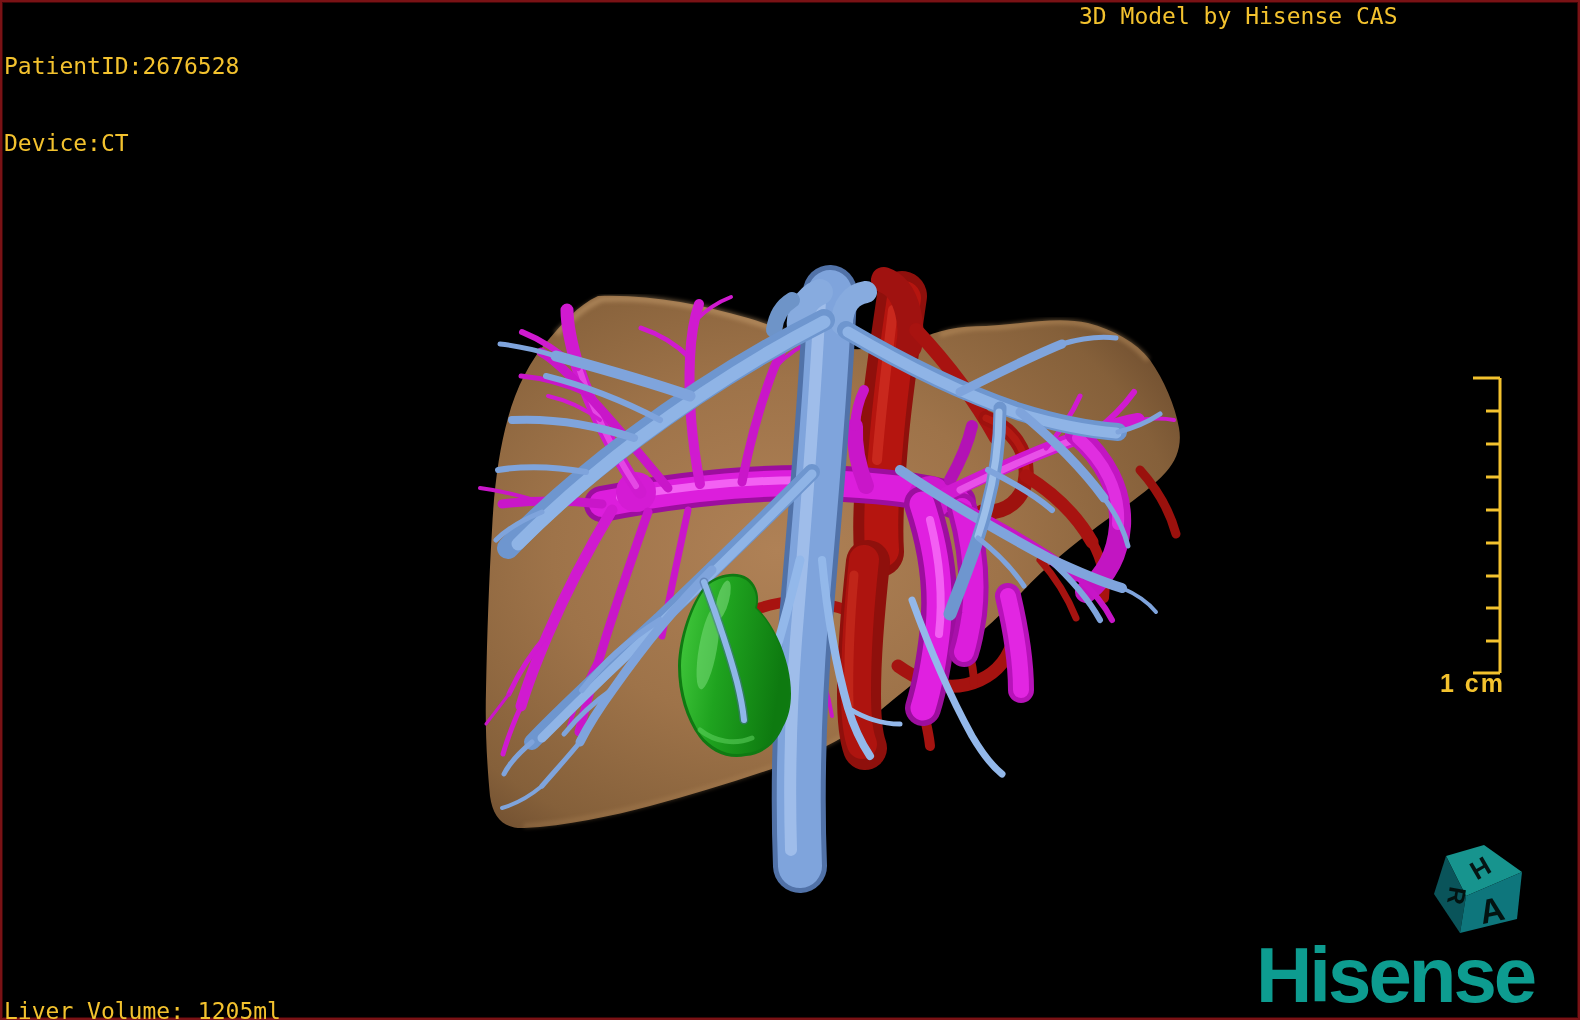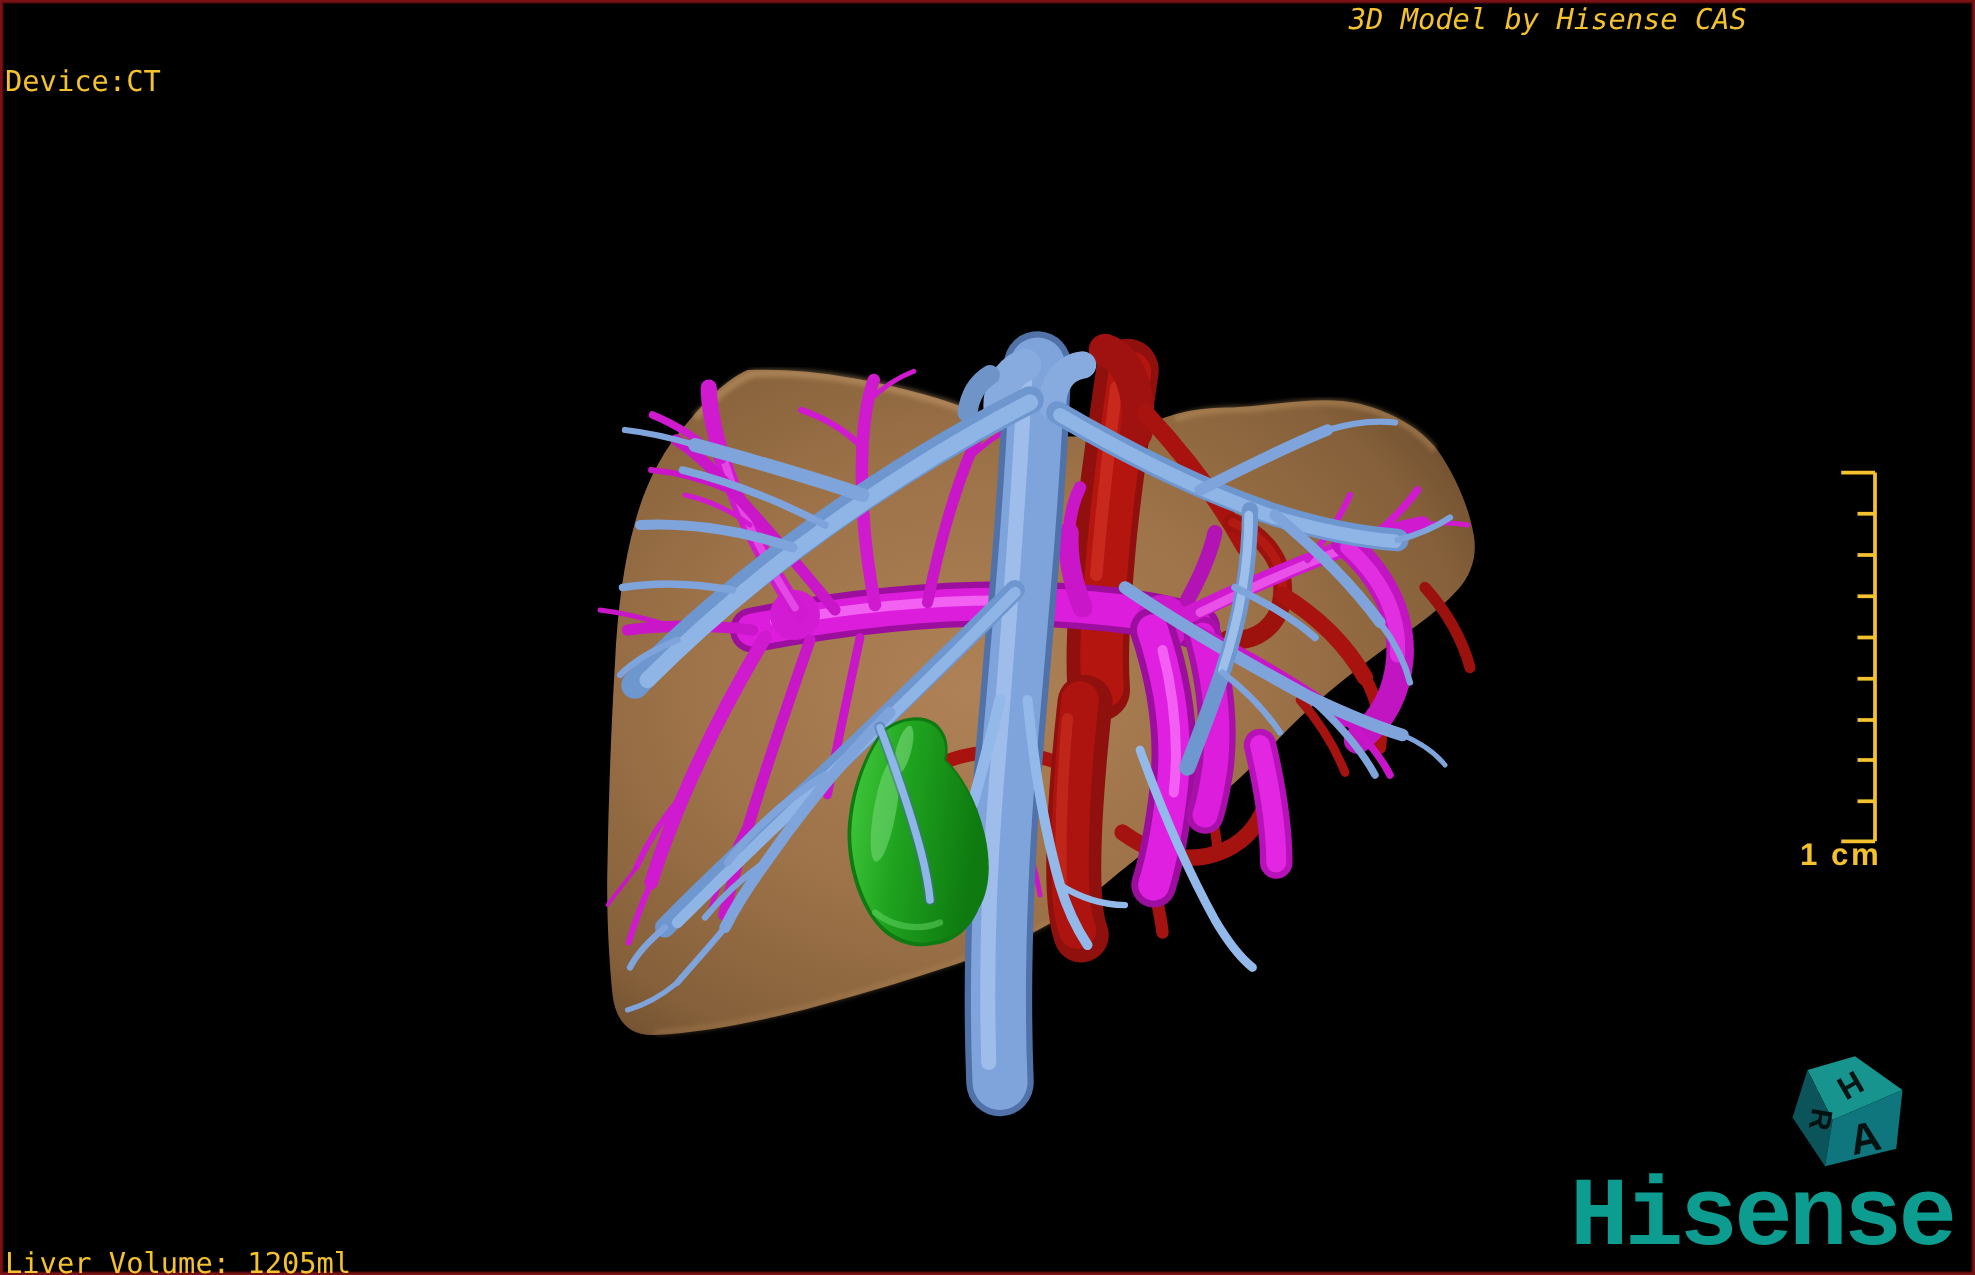--- a/index.html
+++ b/index.html
@@ -3,26 +3,26 @@
 <meta charset="utf-8">
 <style>
   html,body{margin:0;padding:0;background:#111;}
   .screen{
     position:relative;width:1580px;height:1020px;background:#000;overflow:hidden;
     box-shadow: inset 0 0 0 2px #7a1215, inset 0 0 0 3px #3a0608;
     font-family:"DejaVu Sans Mono", monospace;
   }
   .ovl{position:absolute;color:#F3C22E;font-size:23px;line-height:25.5px;white-space:pre;}
   .ovl-topleft{left:4px;top:3px;}
-  .ovl-topright{left:1079px;top:4px;font-style:italic;}
+  .ovl-topright{left:1079px;top:4px;}
   .ovl-bottomleft{left:4px;top:975px;margin-top:24px;}
   .viewport{position:absolute;left:0;top:0;width:1580px;height:1020px;cursor:grab;}
   .logo{
     position:absolute;left:1256px;top:936px;
-    font-family:Liberation Mono, monospace;font-weight:bold;
+    font-family:Liberation Sans, sans-serif;font-weight:bold;
     font-size:78px;letter-spacing:-3px;color:#0D9C90;line-height:1;
   }
 </style>
 </head>
 <body>
 
 <div class="screen">
 
   <svg class="viewport" viewBox="0 0 1580 1020">
     <defs>
@@ -207,20 +207,21 @@
       <polygon points="1446,856 1484,845 1522,872 1466,896" fill="#17948E"></polygon>
       <polygon points="1446,856 1466,896 1460,933 1434,894" fill="#0A545A"></polygon>
       <polygon points="1466,896 1522,872 1517,919 1460,933" fill="#0E767C"></polygon>
       <text x="1476" y="878" transform="rotate(150 1483 868)" fill="#051514" style="font:bold 26px 'Liberation Sans',sans-serif;">H</text>
       <text x="1440" y="900" transform="rotate(100 1451 897)" fill="#031210" style="font:bold 24px 'Liberation Sans',sans-serif;">R</text>
       <text x="1480" y="922" transform="rotate(-12 1492 912)" fill="#031210" style="font:bold 34px 'Liberation Sans',sans-serif;">A</text>
     </g>
   </svg>
 
   <div class="ovl ovl-topleft">
+    <div>PatientID:2676528</div>
     <div>Device:CT</div>
   </div>
 
   <div class="ovl ovl-topright">3D Model by Hisense CAS</div>
 
   <div class="ovl ovl-bottomleft">Liver Volume: 1205ml</div>
 
   <div class="logo">Hisense</div>
 
 </div>

